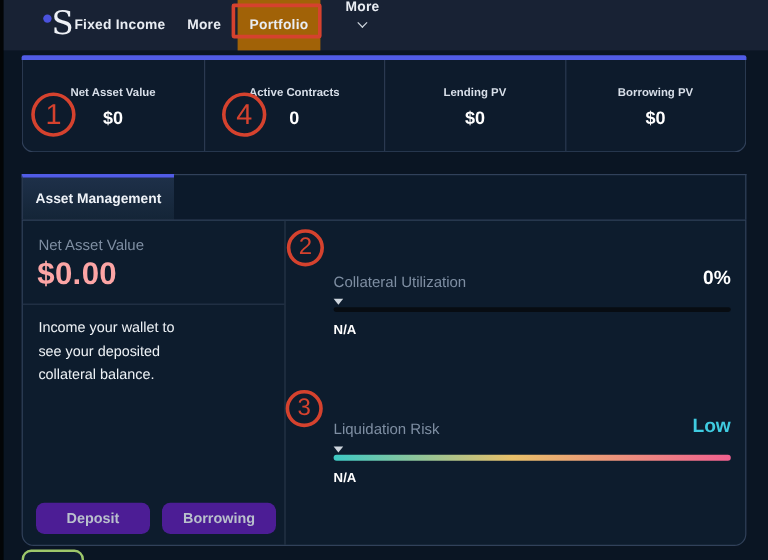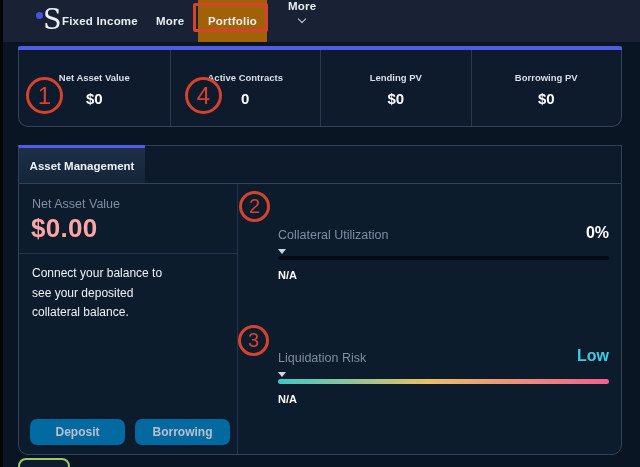--- a/index.html
+++ b/index.html
@@ -59,21 +59,21 @@
     background:#0d1c2d; border:1px solid #31415a; border-top:1px solid #31415a;
     border-radius:0 0 10px 10px;
   }
   .left-col { position:absolute; top:0; left:0; bottom:0; width:219px; border-right:1px solid #26354a; }
   .nav-label { position:absolute; left:13px; top:13px; font-size:12.5px; color:#7e8ea2; }
   .nav-amount { position:absolute; left:12px; top:29px; font-size:26px; font-weight:700; color:#fca5a5; letter-spacing:.3px; }
   .left-divider { position:absolute; left:0; right:0; top:69px; border-bottom:1px solid #26354a; }
   .wallet-msg { position:absolute; left:13px; top:80px; font-size:12px; font-weight:500; color:#eef2f6; line-height:19.5px; }
   .btn-row { position:absolute; left:11px; bottom:9px; display:flex; gap:10px; }
   .gray-btn {
-    width:95px; height:26px; border:none; border-radius:7px; background:#0369a1;
+    width:95px; height:26px; border:none; border-radius:7px; background:#4c1d95;
     color:#b9c0cc; font-family:inherit; font-size:12px; font-weight:600; cursor:pointer;
   }
   .right-col { position:absolute; left:219px; right:0; top:0; bottom:0; }
   .gauge-group { position:absolute; left:40px; right:12px; }
   .gauge-1 { top:40px; }
   .gauge-2 { top:163px; }
   .gauge-head { display:flex; justify-content:space-between; align-items:flex-end; }
   .gauge-label { font-size:12.5px; color:#7e8ea2; }
   .gauge-value { font-size:16px; font-weight:700; color:#ffffff; }
   .gauge-value.low { color:#3fcbe0; }
@@ -152,21 +152,21 @@
     <div class="tab">
       <span>Asset Management</span>
     </div>
     <div class="main-body">
 
       <div class="left-col">
         <div class="nav-label">Net Asset Value</div>
         <div class="nav-amount">$0.00</div>
         <div class="left-divider"></div>
         <div class="wallet-msg">
-          <div>Connect your balance to</div>
+          <div>Income your wallet to</div>
           <div>see your deposited</div>
           <div>collateral balance.</div>
         </div>
         <div class="btn-row">
           <button class="gray-btn">Deposit</button>
           <button class="gray-btn">Borrowing</button>
         </div>
       </div>
 
       <div class="right-col">

